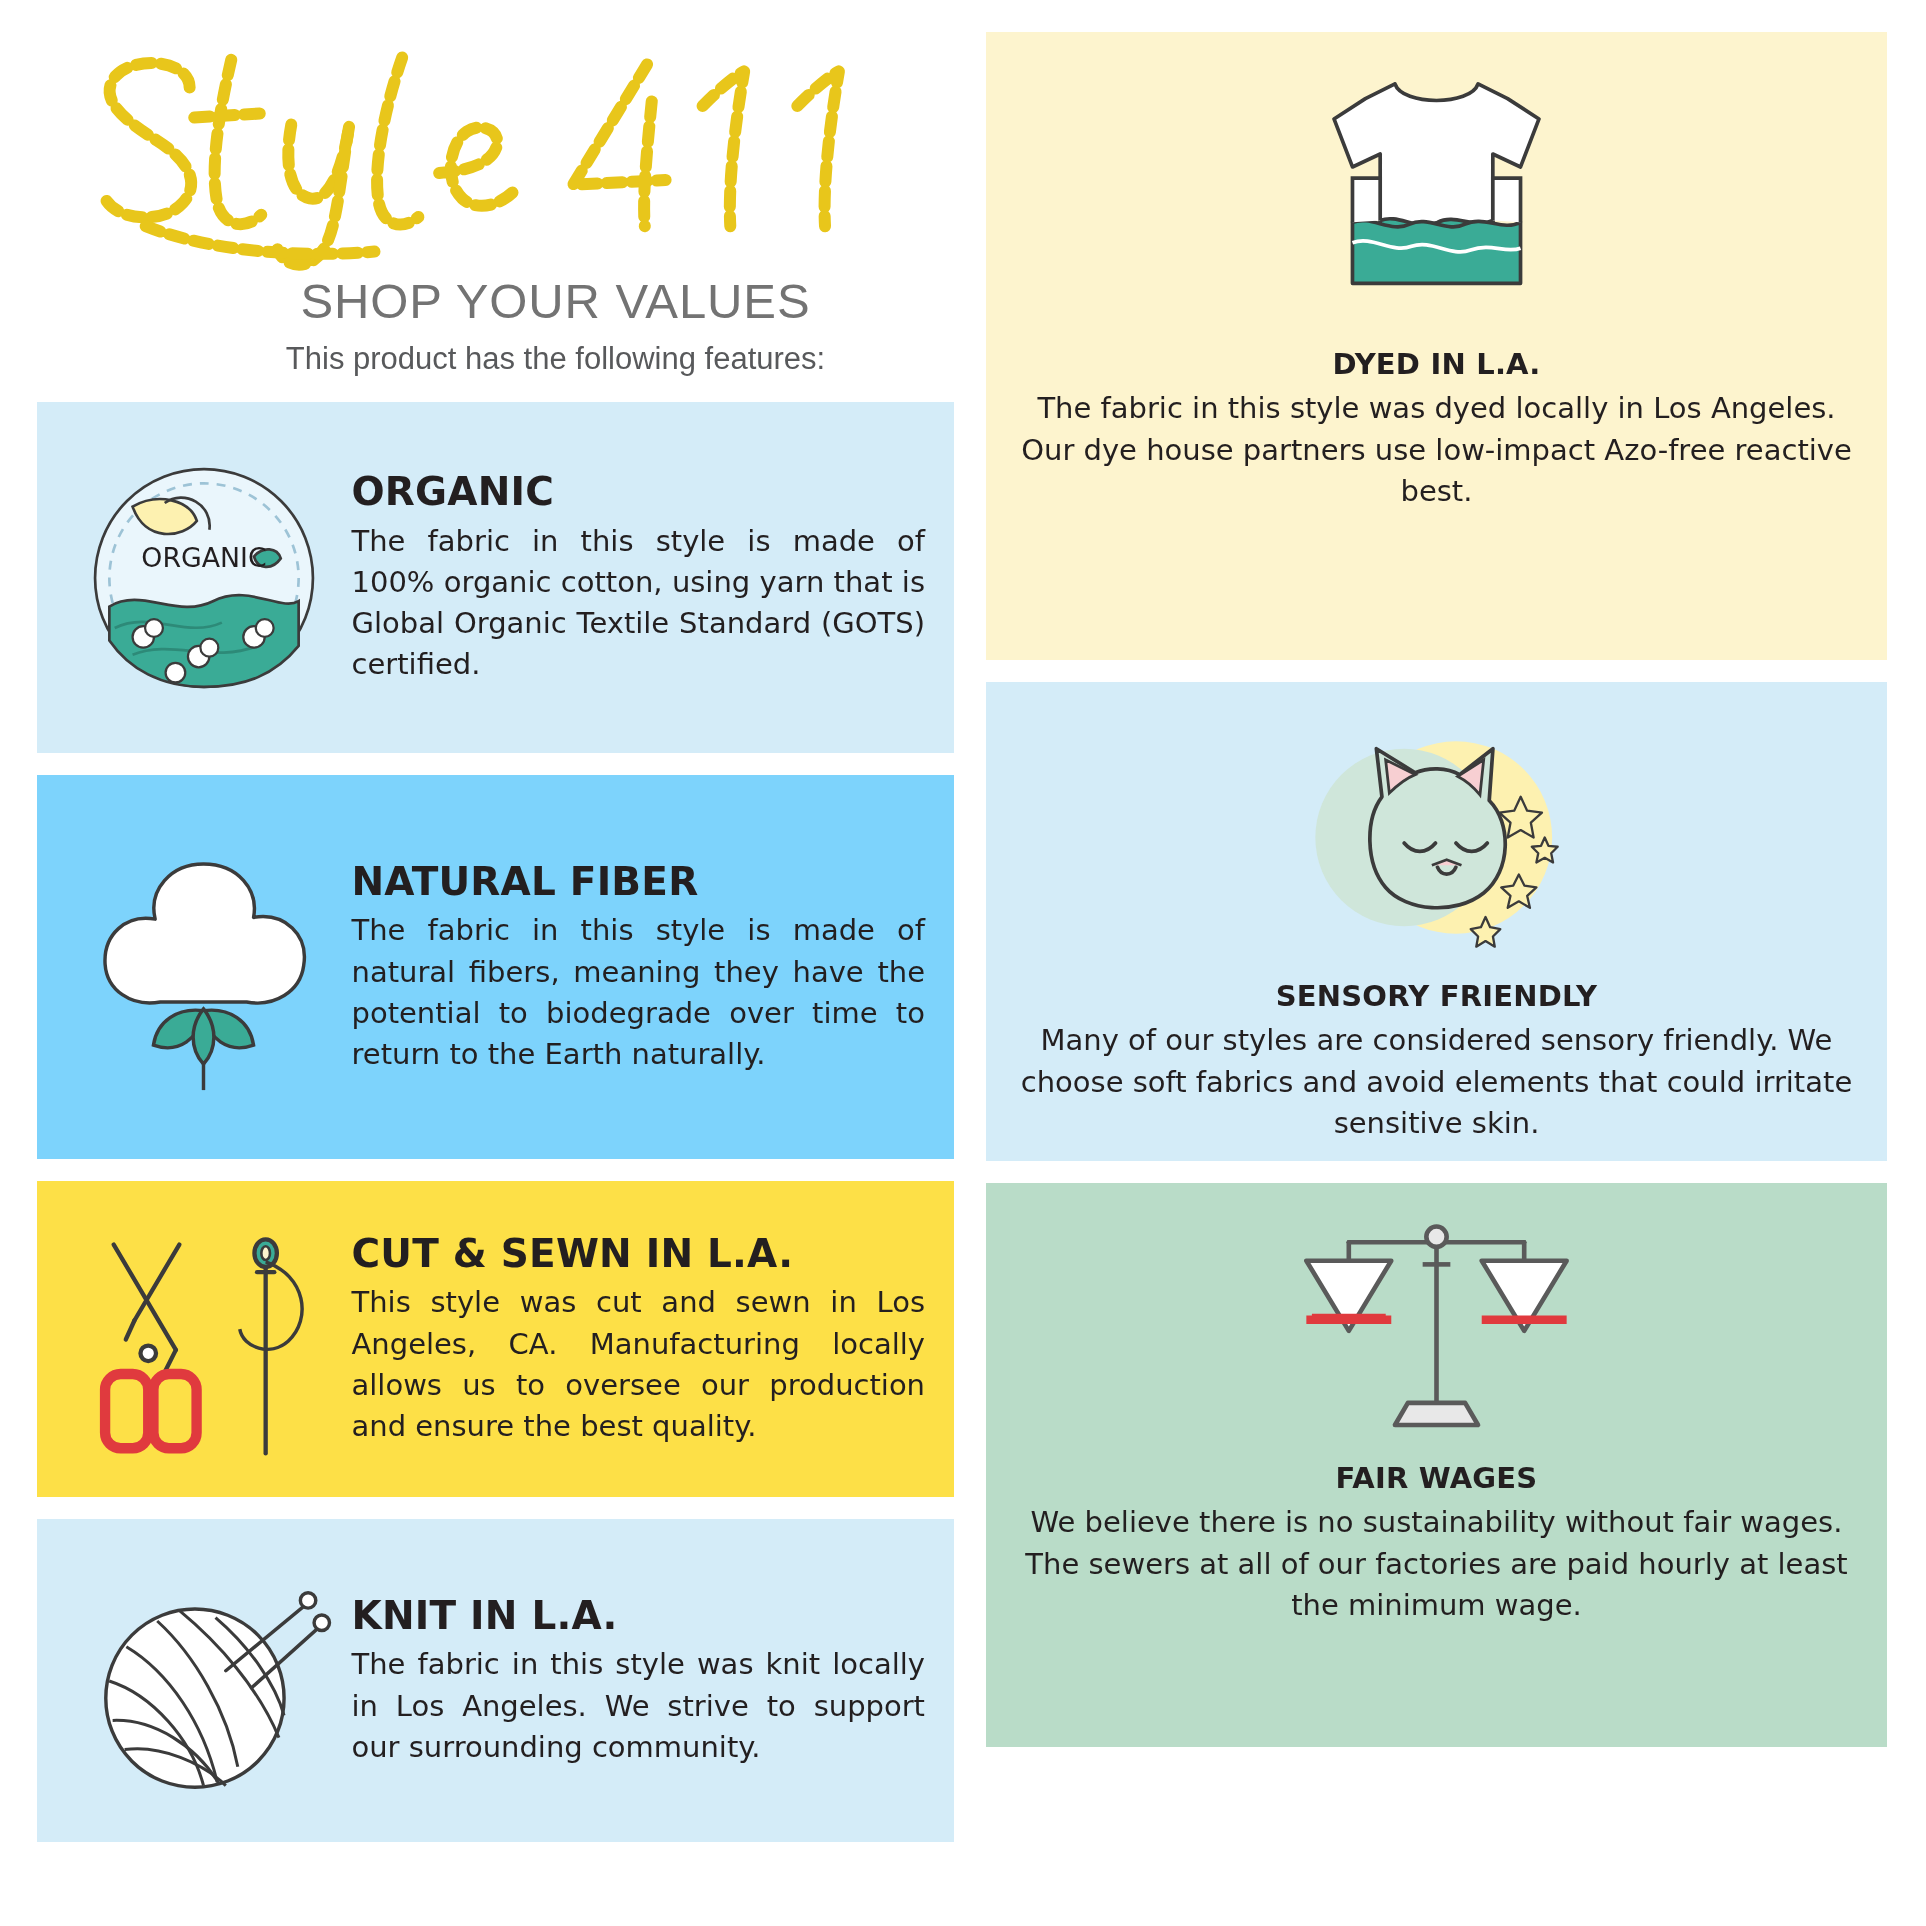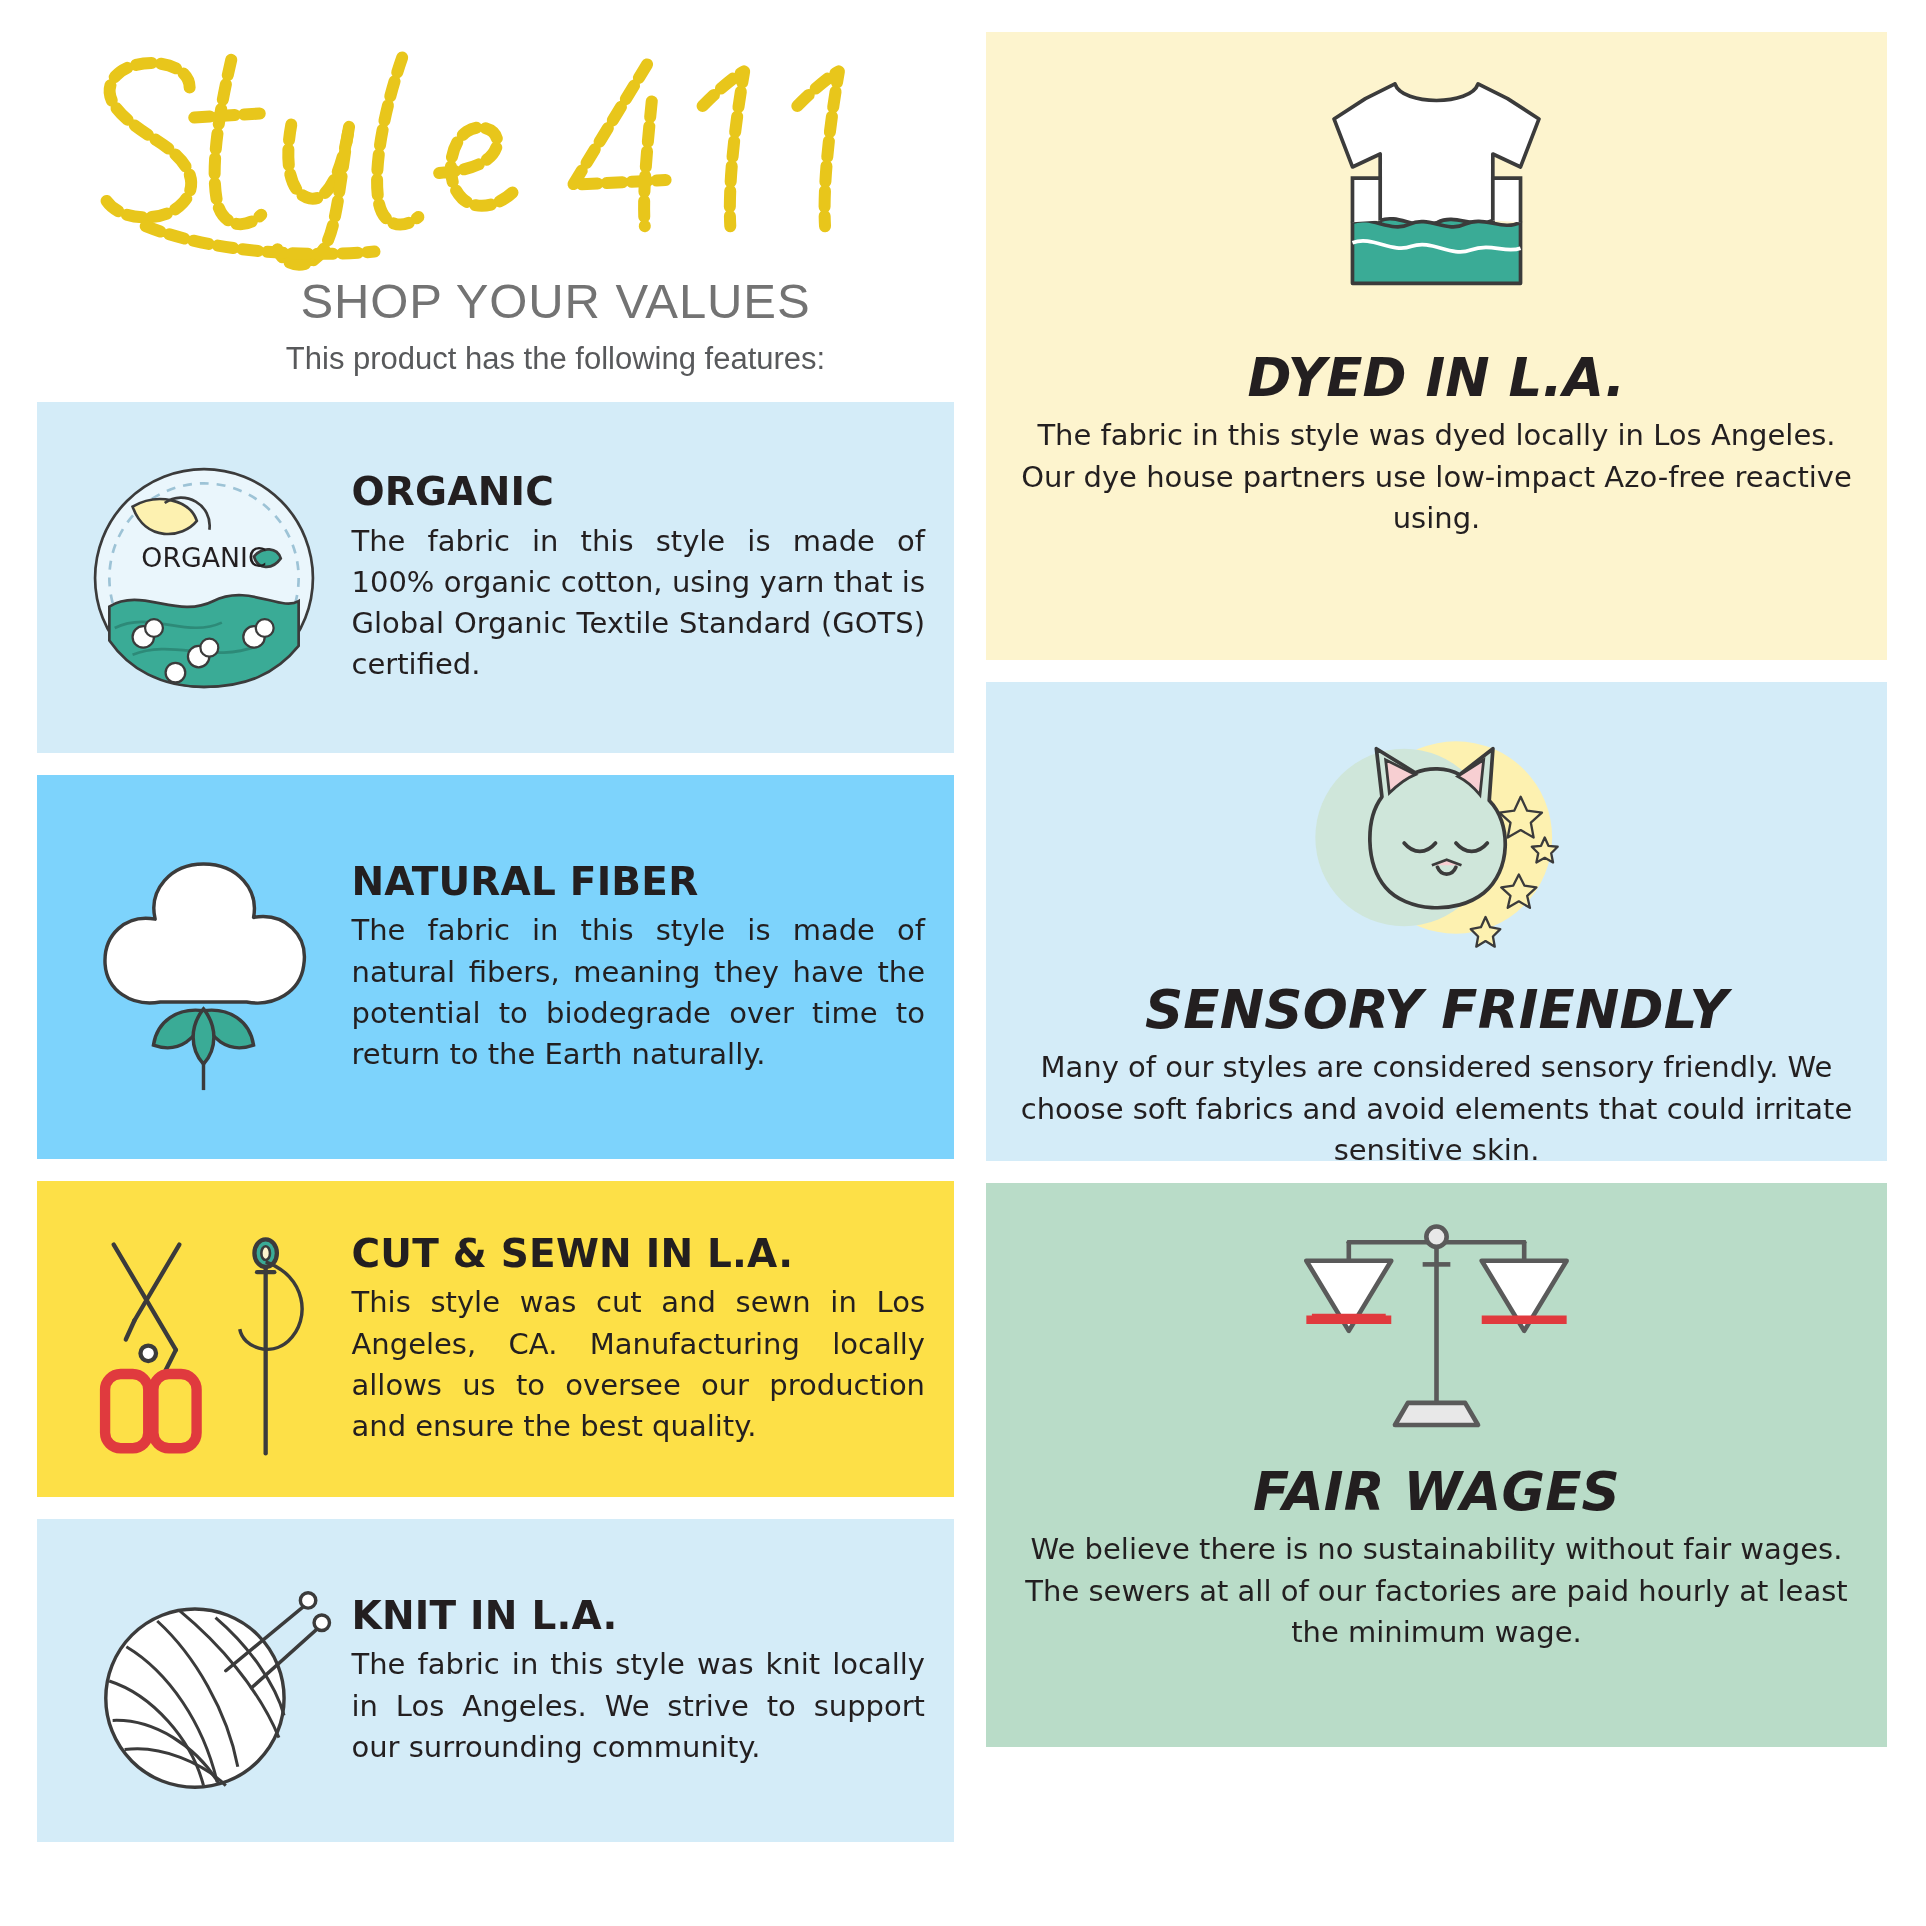--- a/index.html
+++ b/index.html
@@ -101,23 +101,22 @@
     margin-bottom: 22px;
     text-align: center;
   }
   .card-v .icon-box {
     display: flex;
     align-items: center;
     justify-content: center;
     margin-bottom: 12px;
   }
   .card-v .card-title {
-    font-size: 53px;
+    font-size: 29px;
     margin-bottom: 7.4px;
-    font-style: italic;
   }
   .card-v .card-body {
     text-align: center;
     font-size: 29px;
     line-height: 1.42;
   }
 
   svg { overflow: visible; }
 </style>
 </head>
@@ -274,21 +273,21 @@
           <svg width="287" height="277" viewBox="0 0 310 300" xmlns="http://www.w3.org/2000/svg">
             <path d="M110 28 L78 44 L44 66 L64 118 L94 104 L94 240 L216 240 L216 104 L246 118 L266 66 L232 44 L200 28 C192 52, 118 52, 110 28 Z" fill="#ffffff" stroke="#3b3b3b" stroke-width="4" stroke-linejoin="round"></path>
             <path d="M94 176 L94 240 L216 240 L216 176 C196 186, 176 168, 156 178 C134 188, 114 168, 94 176 Z" fill="#3aab96" stroke="#3b3b3b" stroke-width="4" stroke-linejoin="round"></path>
             <path d="M64 178 L64 244 L246 244 L246 178 C226 188, 206 170, 186 180 C166 190, 146 170, 126 180 C106 190, 84 170, 64 178 Z" fill="#3aab96" stroke="#3b3b3b" stroke-width="4" stroke-linejoin="round"></path>
             <path d="M64 178 L64 130 L94 130 L94 176" fill="#ffffff" stroke="#3b3b3b" stroke-width="4"></path>
             <path d="M216 176 L216 130 L246 130 L246 178" fill="#ffffff" stroke="#3b3b3b" stroke-width="4"></path>
             <path d="M64 200 C86 192, 106 212, 128 204 C150 196, 170 216, 192 208 C214 200, 230 212, 246 206" fill="none" stroke="#ffffff" stroke-width="4"></path>
           </svg>
         </div>
         <h2 class="card-title">DYED IN L.A.</h2>
-        <p class="card-body">The fabric in this style was dyed locally in Los Angeles. Our dye house partners use low-impact Azo-free reactive using.</p>
+        <p class="card-body">The fabric in this style was dyed locally in Los Angeles. Our dye house partners use low-impact Azo-free reactive best.</p>
       </div>
 
       <div class="card-v" style="background:#d4ecf8; height:479px;">
         <div class="icon-box">
           <svg width="287" height="259" viewBox="0 0 310 280" xmlns="http://www.w3.org/2000/svg">
             <circle cx="176" cy="140" r="104" fill="#fdf1b0"></circle>
             <circle cx="120" cy="140" r="96" fill="#cfe6da"></circle>
 
             <path d="M96 96 L90 44 L132 70 C146 64, 166 64, 180 72 L216 44 L212 100 C236 124, 236 176, 206 200 C176 224, 122 220, 100 194 C78 168, 78 120, 96 96 Z" fill="#cfe6da" stroke="#3b3b3b" stroke-width="4" stroke-linejoin="round"></path>
             <path d="M100 56 L104 92 C112 84, 122 76, 132 72 Z" fill="#f7cfd2" stroke="#3b3b3b" stroke-width="3"></path>

